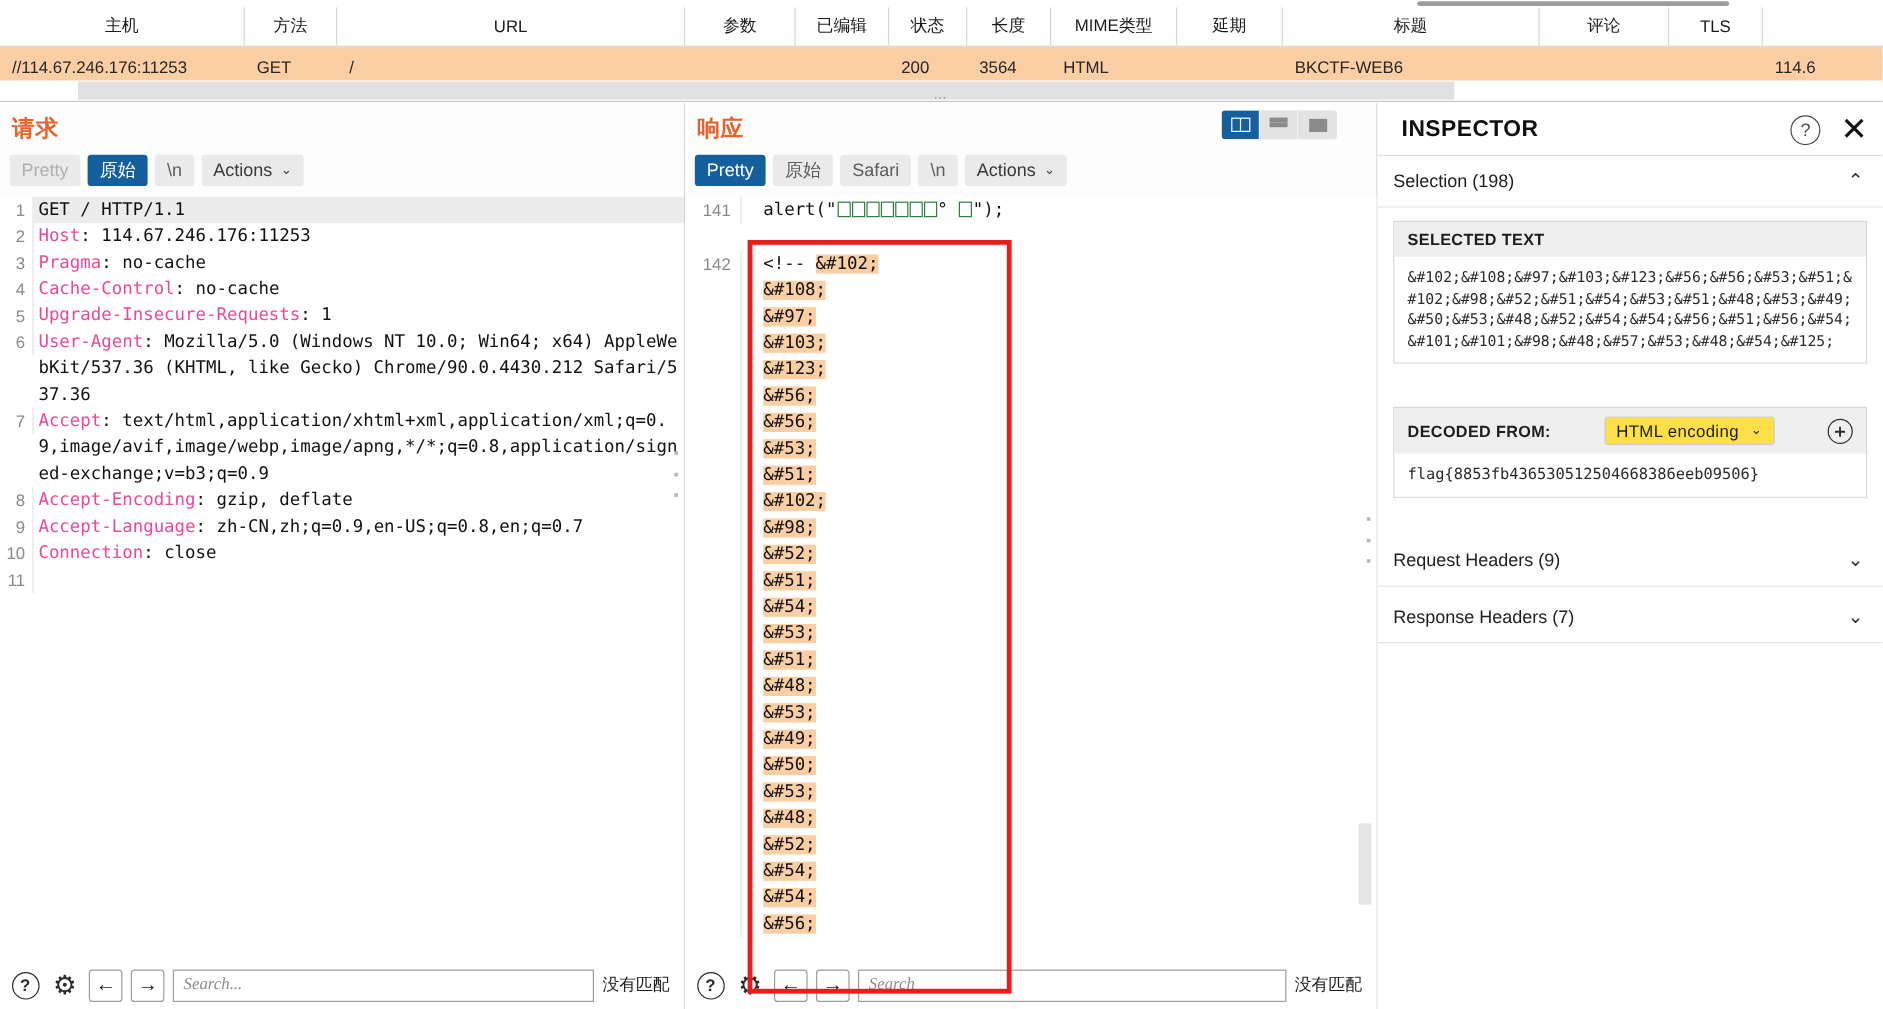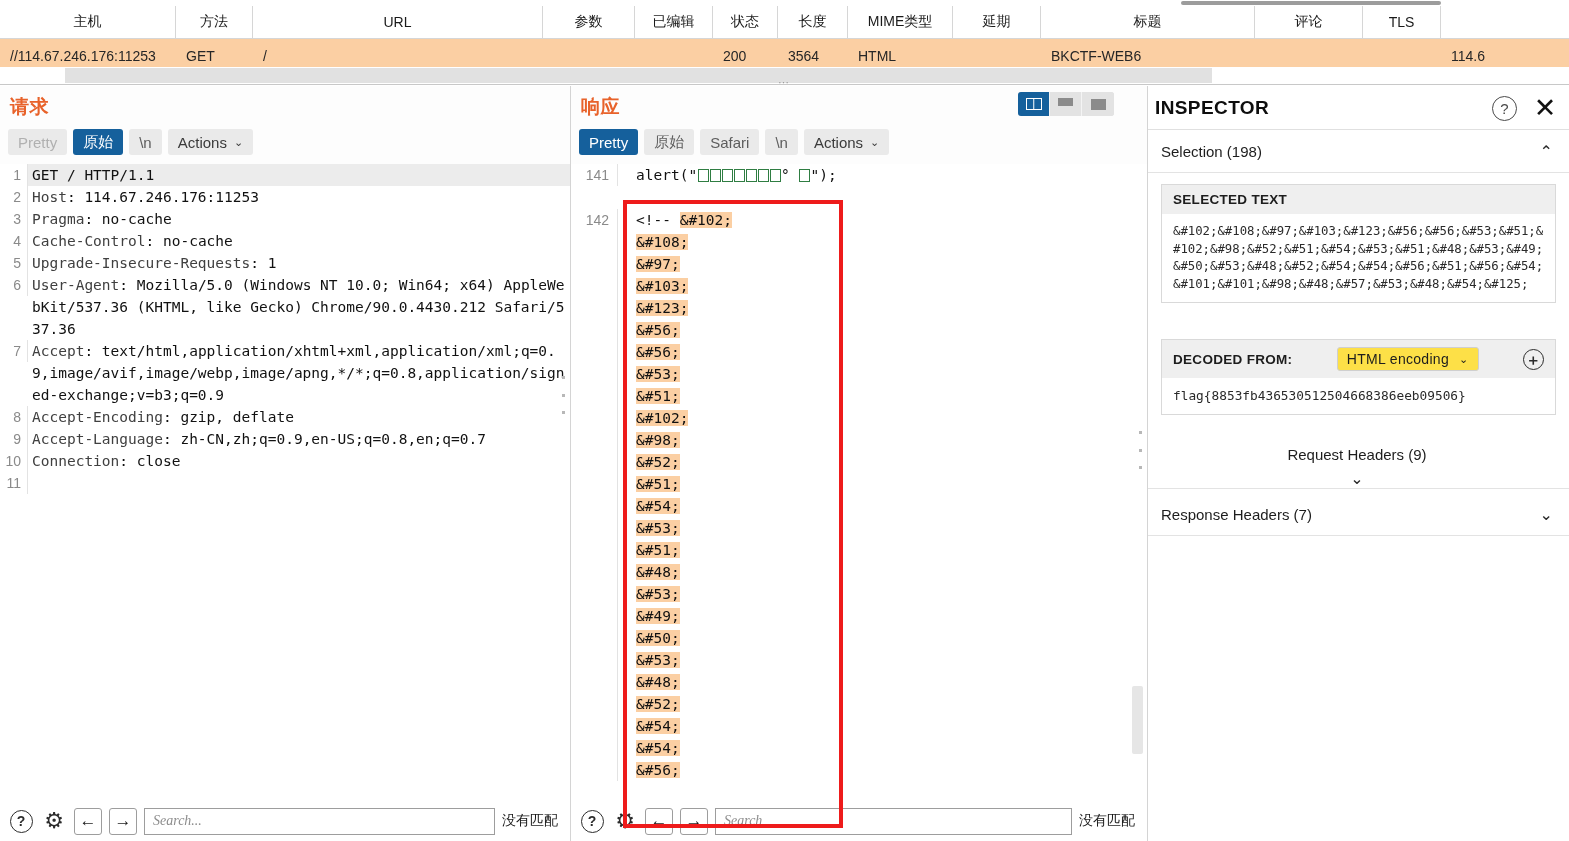--- a/index.html
+++ b/index.html
@@ -26,21 +26,21 @@
     border-right: 1px solid #d6d6d6;
     overflow: hidden; white-space: nowrap;
   }
   .tr-row { background: #fbcfa3; }
   .td-cell {
     display: flex; align-items: center;
     padding-left: 10px;
     font-size: 14px; color: #262626;
     overflow: hidden; white-space: nowrap;
   }
-  .c-host   { width: 176px; }
+  .c-host   { width: 204px; }
   .c-method { width: 77px; }
   .c-url    { width: 290px; }
   .c-params { width: 92px; }
   .c-edited { width: 78px; }
   .c-status { width: 65px; }
   .c-length { width: 70px; }
   .c-mime   { width: 105px; }
   .c-delay  { width: 88px; }
   .c-title  { width: 214px; }
   .c-comment{ width: 108px; }
@@ -108,21 +108,21 @@
     width: 28px; min-width: 28px; text-align: right; padding-right: 6px;
     color: #8a8a8a; font-size: 14px; font-family: "Liberation Sans", sans-serif;
     line-height: 22px; user-select: none;
   }
   .codetext {
     flex: 1; font-family: "DejaVu Sans Mono", monospace;
     font-size: 14.5px; line-height: 22px; color: #111111;
     white-space: pre-wrap; word-break: break-all; padding-left: 4px;
   }
   .codeline.hl .codetext { background: #ececec; }
-  .hdr-key { color: #404040; }
+  .hdr-key { color: #ec4899; }
   .req-gutter-sep { border-right: 1px solid #e3e3e3; }
 
   
   .resp-codearea {
     position: absolute; top: 78px; left: 0; right: 0; bottom: 40px;
     overflow: hidden; background: #ffffff;
   }
   .rline { display: flex; align-items: flex-start; }
   .rgutter {
     width: 46px; min-width: 46px; text-align: right; padding-right: 8px;
@@ -204,21 +204,21 @@
     position: absolute; right: 4px; top: 600px; width: 11px; height: 68px;
     background: #e6e6e6; border-radius: 2px;
   }
 
   
   .insp-header {
     position: absolute; left: 0; top: 0; width: 421px; height: 44px;
     display: flex; align-items: center; border-bottom: 1px solid #e0e0e0;
   }
   .insp-title {
-    margin-left: 7px; font-size: 19px; font-weight: bold; color: #0e0e0e;
+    margin-left: 20px; font-size: 19px; font-weight: bold; color: #0e0e0e;
     letter-spacing: 0.4px;
   }
   .insp-help {
     position: absolute; right: 52px; top: 10px;
     width: 25px; height: 25px; border: 1.7px solid #4a4a4a; border-radius: 50%;
     display: flex; align-items: center; justify-content: center;
     font-size: 15px; color: #4a4a4a;
   }
   .insp-close {
     position: absolute; right: 10px; top: 8px;
@@ -477,21 +477,21 @@
           <span>DECODED FROM:</span>
           <span class="dd">
             <span>HTML encoding</span>
             <span class="caret">⌄</span>
           </span>
           <span class="plus-icon">＋</span>
         </div>
         <div class="card-body" style="font-size:12.8px;">flag{8853fb436530512504668386eeb09506}</div>
       </div>
 
-      <div class="insp-section" style="top:360px;flex-direction:column;">
+      <div class="insp-section" style="top:360px;">
         <span>Request Headers (9)</span>
         <span class="chev">⌄</span>
       </div>
 
       <div class="insp-section" style="top:407px;">
         <span>Response Headers (7)</span>
         <span class="chev">⌄</span>
       </div>
     </div>
 

